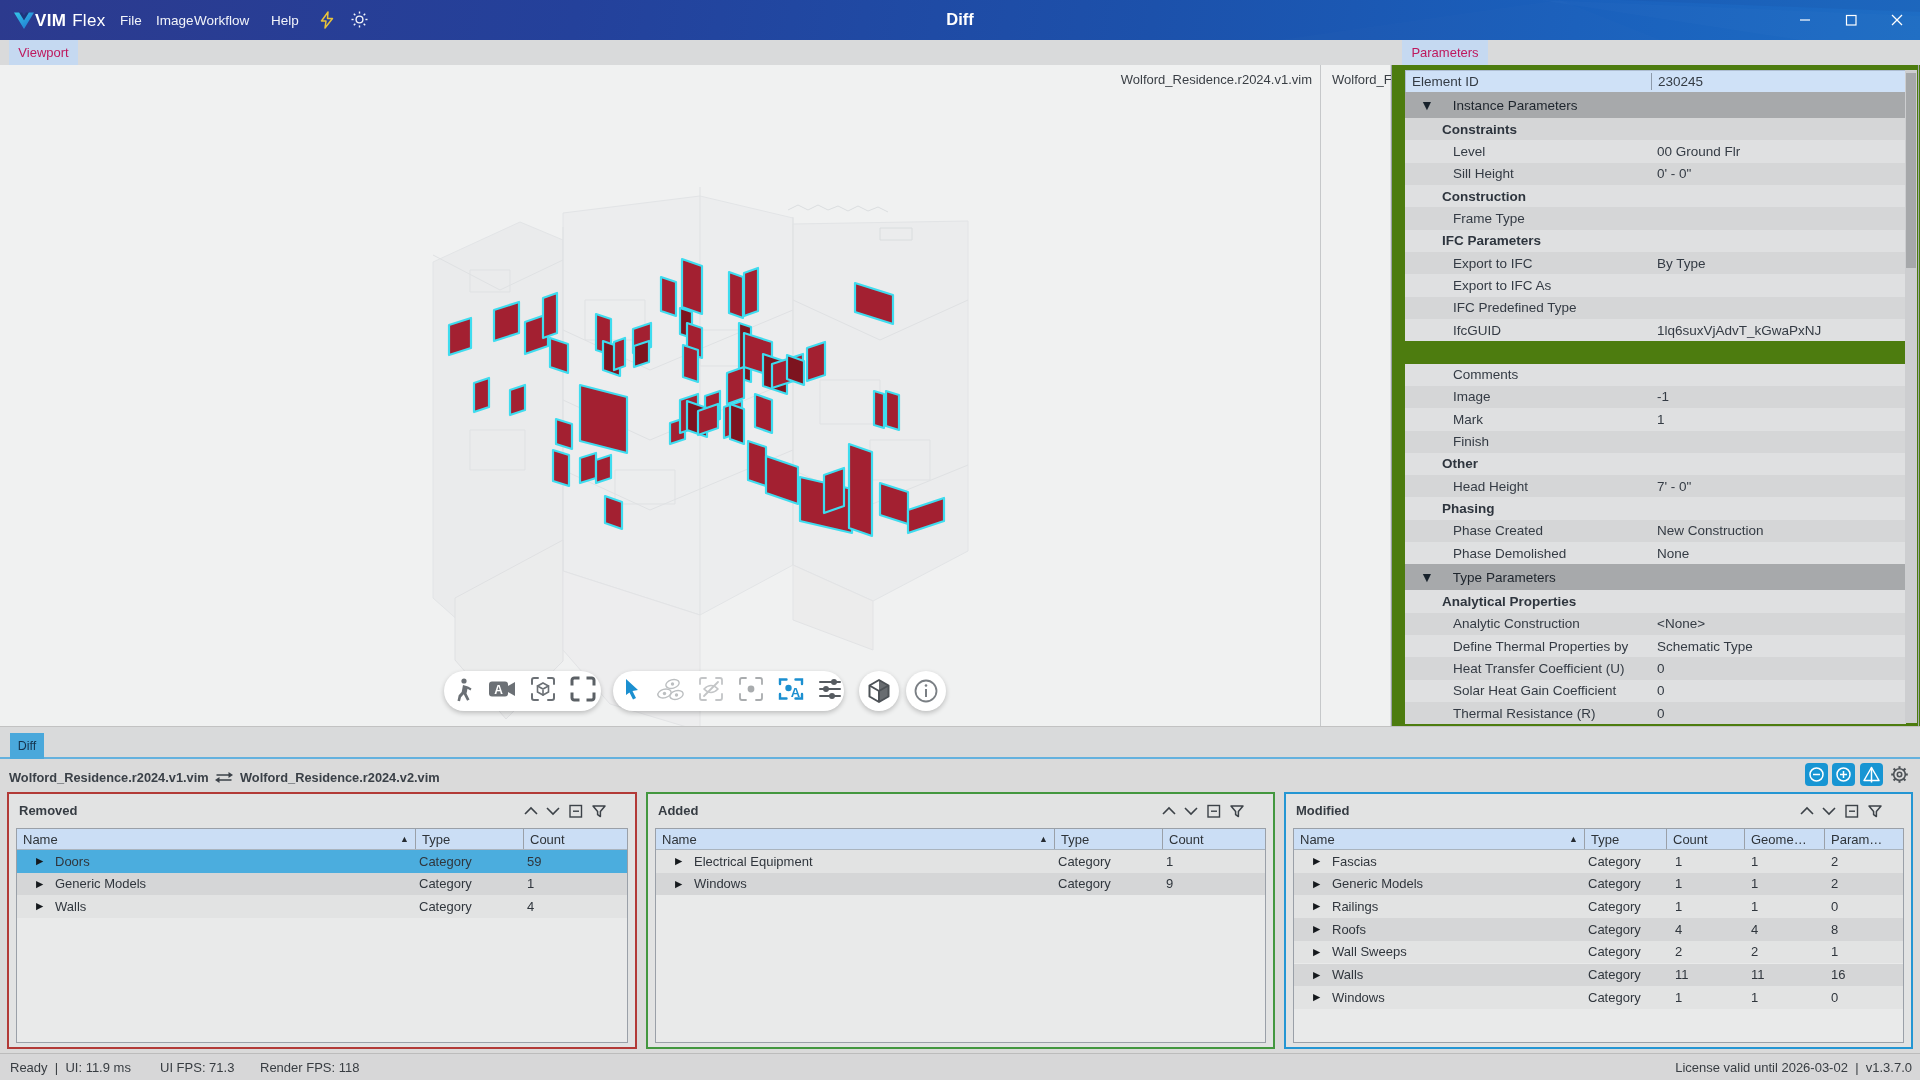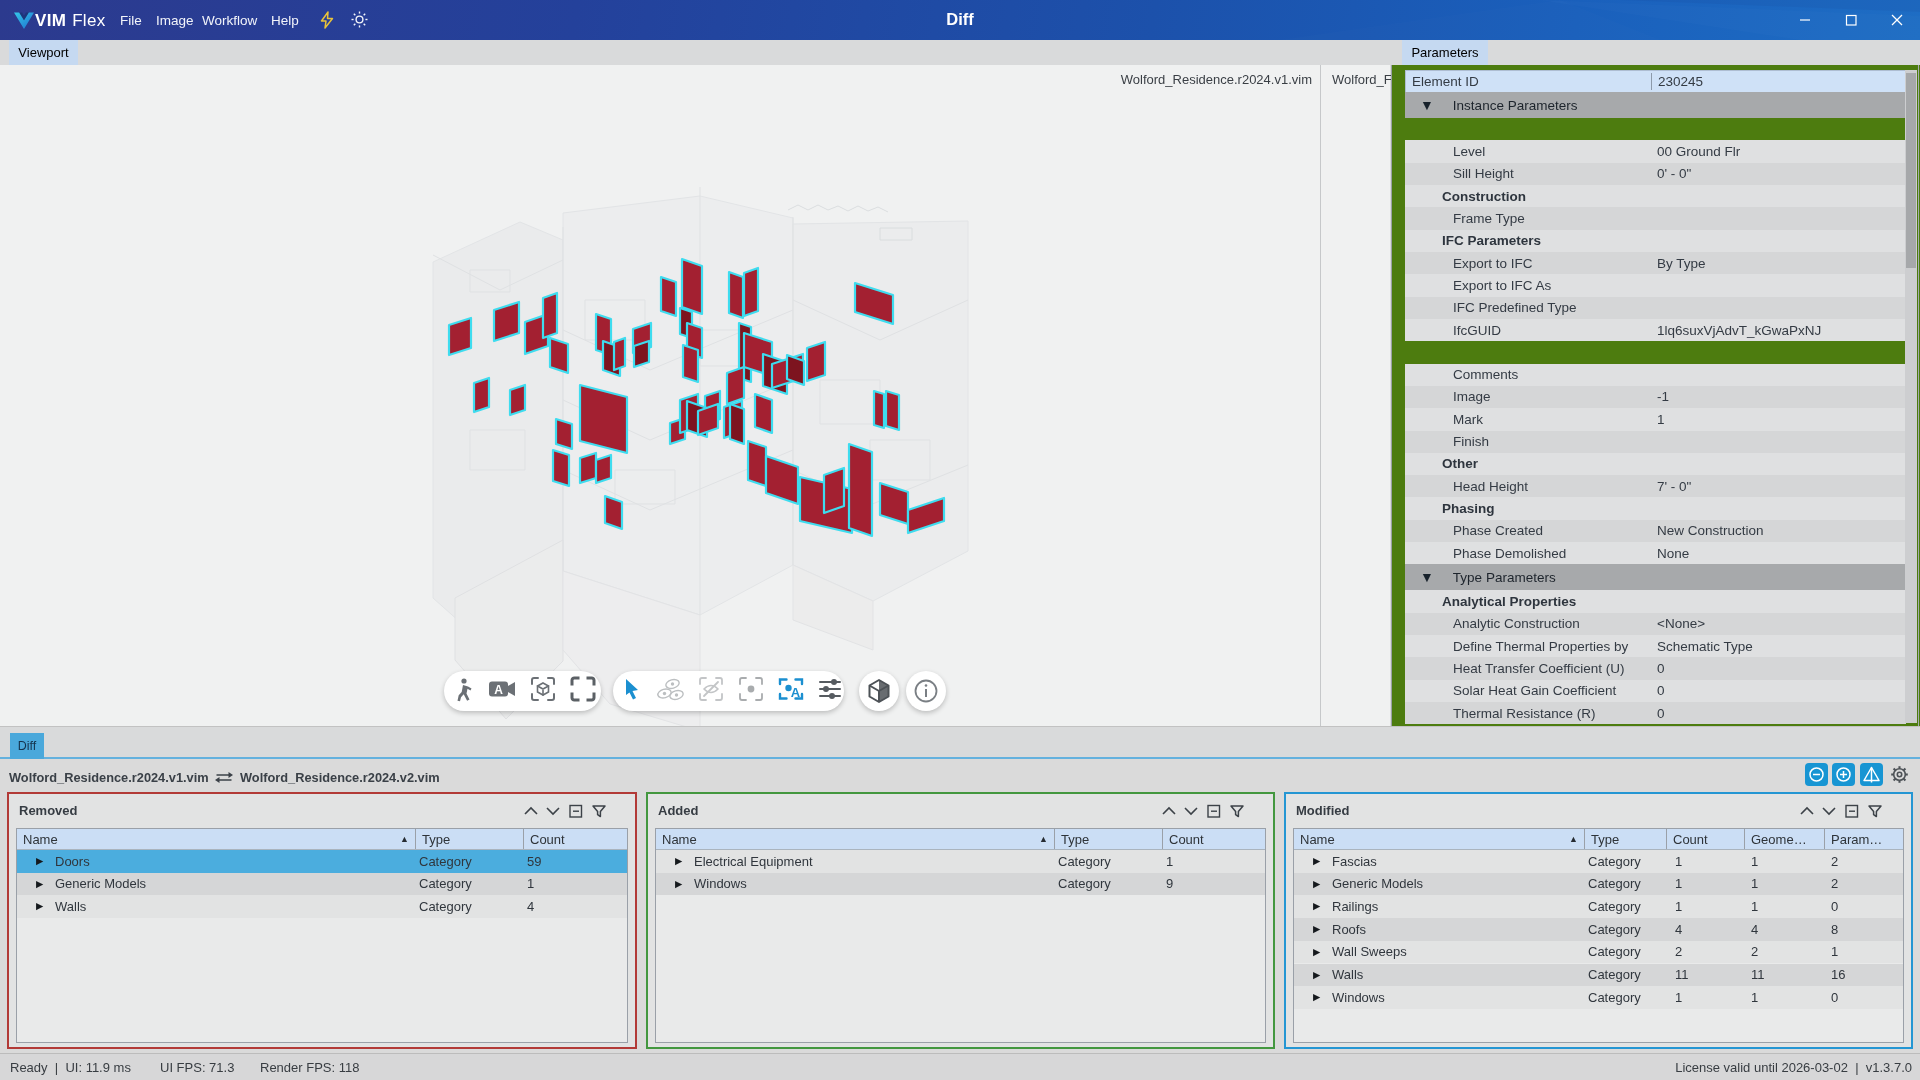--- a/index.html
+++ b/index.html
@@ -11,21 +11,21 @@
 #titlebar .deco1{position:absolute;right:0;top:0;width:900px;height:40px;opacity:.5}
 #logo{position:absolute;left:12px;top:8px}
 #brand{position:absolute;left:35px;top:11px;font-size:17px;letter-spacing:.3px}
 #brand b{font-weight:bold} #brand span{font-weight:normal;margin-left:6px}
 .menu{position:absolute;top:13px;font-size:13.5px;color:#f2f4fa}
 #apptitle{position:absolute;left:0;top:10px;width:1920px;text-align:center;font-size:16.5px;font-weight:bold}
 .winbtn{position:absolute;top:0;width:34px;height:40px}
 
 
 .tabstrip{position:absolute;left:0;width:1920px;background:#d9dadb}
-.tab{position:absolute;top:0;height:100%;font-size:13px;color:#000000;text-align:center;line-height:25px}
+.tab{position:absolute;top:0;height:100%;font-size:13px;color:#be185d;text-align:center;line-height:25px}
 .tabblue{background:#c5d9f1}
 
 
 #viewport{position:absolute;left:0;top:65px;width:1390px;height:661px;background:#f0f1f1}
 .vplabel{position:absolute;top:7px;font-size:13px;color:#3a3f45}
 .pill{position:absolute;top:606px;height:40px;background:#fff;border-radius:20px;box-shadow:0 2px 5px rgba(0,0,0,.22)}
 .circ{position:absolute;top:606px;width:40px;height:40px;background:#fff;border-radius:20px;box-shadow:0 2px 5px rgba(0,0,0,.22)}
 
 
 #params{position:absolute;left:1391px;top:65px;width:529px;height:661px;background:#4d7c0f;border-left:1px solid #9aa0a5}
@@ -85,21 +85,21 @@
     <stop offset="0" stop-color="#35c8e8"></stop>
           <stop offset="1" stop-color="#1d6fd1"></stop>
         </linearGradient>
       </defs>
   <path d="M2 4.5 L12 21 L22 4.5 L16.8 4.5 L12 12.2 L7.2 4.5 Z" fill="url(#lg)"></path>
   <path d="M7.2 4.5 L12 12.2 L16.8 4.5 L14 4.5 L12 7.8 L10 4.5 Z" fill="#0e2f66" opacity=".5"></path>
  </svg>
  <div id="brand"><b>VIM</b><span>Flex</span></div>
  <div class="menu" style="left:120px">File</div>
  <div class="menu" style="left:156px">Image</div>
- <div class="menu" style="left:202px">Workflow</div>
+ <div class="menu" style="left:194px">Workflow</div>
  <div class="menu" style="left:271px">Help</div>
  <svg class="abs" style="left:318px;top:11px" width="18" height="18" viewBox="0 0 18 18">
    <path d="M10 1 L3.5 10 H8 L7 17 L14.5 7.5 H9.5 Z" fill="none" stroke="#e8c23a" stroke-width="1.5" stroke-linejoin="round"></path>
  </svg>
  <svg class="abs" style="left:351px;top:11px" width="17" height="17" viewBox="0 0 17 17">
    <circle cx="8.5" cy="8.5" r="3.4" fill="none" stroke="#f2f4fa" stroke-width="1.4"></circle>
    <g stroke="#f2f4fa" stroke-width="1.4">
      <line x1="8.5" y1="0.5" x2="8.5" y2="2.6"></line>
         <line x1="8.5" y1="14.4" x2="8.5" y2="16.5"></line>
      <line x1="0.5" y1="8.5" x2="2.6" y2="8.5"></line>
@@ -311,20 +311,24 @@
  <div id="ptable">
 <div class="prow pid" style="top:5.0px;height:22.0px">
         <div class="plab" style="padding-left:6px">Element ID</div>
         <div class="pdiv"></div>
         <div class="pval">230245</div>
       </div>
 <div class="prow phdr" style="top:27.0px;height:26.0px">
         <span class="tri">▼</span>
         <span class="phl">Instance Parameters</span>
       </div>
+<div class="prow pdark" style="top:53.0px;height:22.32px">
+        <div class="pgrp">Constraints</div>
+        <div class="pval"></div>
+      </div>
 <div class="prow plight" style="top:75.3px;height:22.32px">
         <div class="plab2">Level</div>
         <div class="pval">00 Ground Flr</div>
       </div>
 <div class="prow pdark" style="top:97.6px;height:22.32px">
         <div class="plab2">Sill Height</div>
         <div class="pval">0' - 0"</div>
       </div>
 <div class="prow plight" style="top:120.0px;height:22.32px">
         <div class="pgrp">Construction</div>

